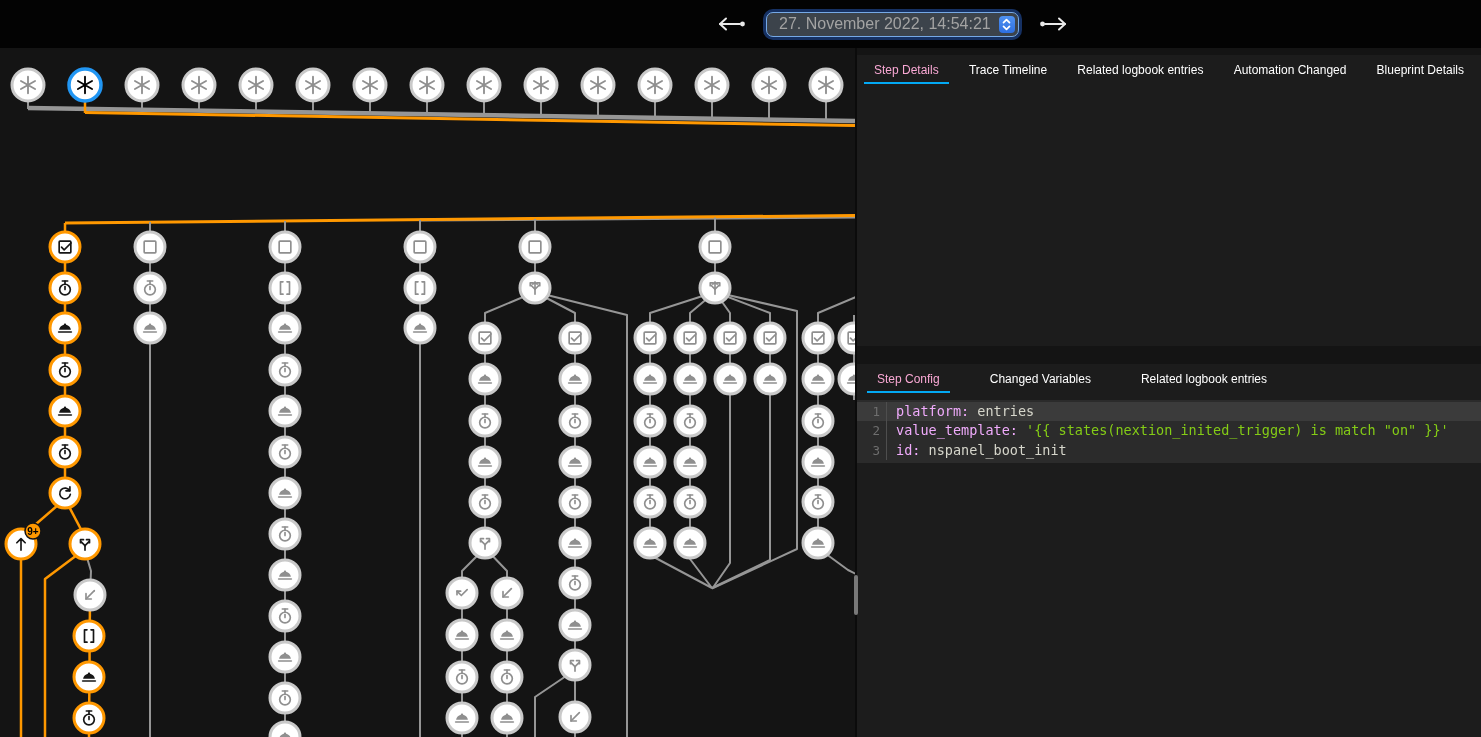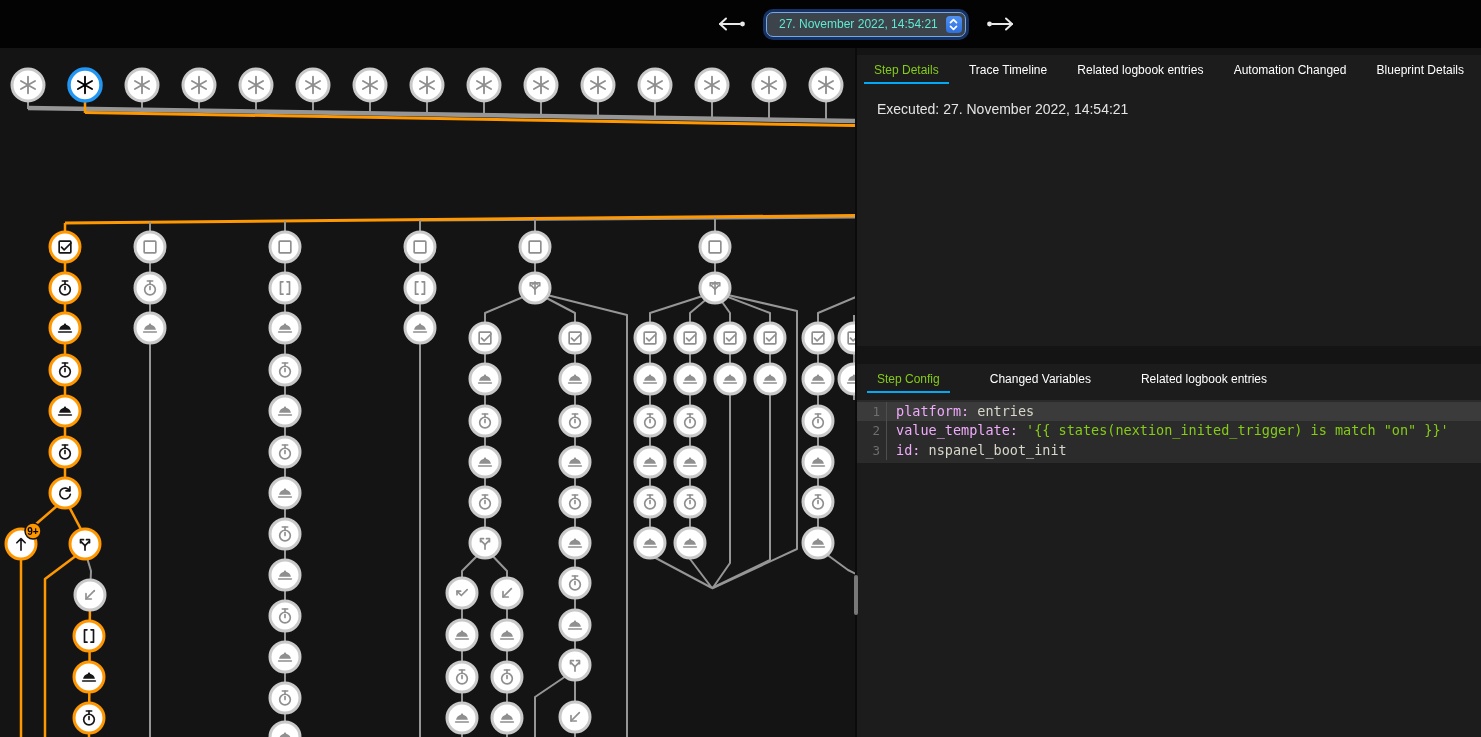--- a/index.html
+++ b/index.html
@@ -6,21 +6,21 @@
   body{font-family:"Liberation Sans","DejaVu Sans",sans-serif;-webkit-font-smoothing:antialiased;}
   #app{position:relative;width:1481px;height:737px;background:#141414;overflow:hidden;}
 
   
   .topbar{position:absolute;top:0;left:0;width:1481px;height:48px;background:#030303;}
   .topbar-controls{position:absolute;left:712px;top:0;height:48px;display:flex;align-items:center;gap:16px;}
   .nav-arrow{background:none;border:none;padding:4px;cursor:pointer;display:flex;align-items:center;}
   .run-select{display:flex;align-items:center;gap:8px;height:23px;padding:0 3px 0 12px;
     background:#3c434b;border:1.5px solid #76a9e6;border-radius:7px;
     box-shadow:0 0 0 3px rgba(52,120,246,.40);cursor:pointer;}
-  .run-select .sel-txt{color:#5eead4;font-size:12px;white-space:nowrap;}
+  .run-select .sel-txt{color:#a3a3a3;font-size:16px;white-space:nowrap;}
   .stepper{width:16px;height:17px;border-radius:4px;background:linear-gradient(#4f92f2,#2e6fe0);
     display:flex;align-items:center;justify-content:center;}
 
   
   #graph{position:absolute;left:0;top:48px;background:#141414;}
   #graph symbol path,#graph symbol rect,#graph symbol circle{stroke:currentColor;fill:none;stroke-width:2;stroke-linecap:round;stroke-linejoin:round;}
   #graph symbol .f{fill:currentColor;stroke:none;}
   .edge-g{stroke:#969696;fill:none;}
   .edge-o{stroke:#ff9800;fill:none;}
   .node{cursor:pointer;}
@@ -32,21 +32,21 @@
   .badge-t{fill:#000;font-size:10px;font-weight:bold;text-anchor:middle;font-family:"Liberation Sans",sans-serif;}
 
   
   .panel{position:absolute;left:855px;top:48px;width:626px;height:689px;background:#141414;border-left:2px solid #0b0b0b;box-sizing:border-box;}
   .card{background:#1c1c1c;}
   .card-top{margin-top:7px;height:291px;}
   .card-bottom{margin-top:18px;height:373px;}
   .tabbar{display:flex;justify-content:space-between;align-items:stretch;height:29px;padding:0 6px;}
   .tabbar-left{justify-content:flex-start;gap:28px;padding:0 9px;}
   .tab{position:relative;display:flex;align-items:center;padding:0 11px;font-size:12px;color:#ffffff;cursor:pointer;white-space:nowrap;}
-  .tab.on{color:#84cc16;}
+  .tab.on{color:#f9a8d4;}
   .tab.on::after{content:'';position:absolute;left:1px;right:1px;bottom:0;height:2.5px;background:#03a9f4;}
   .executed{padding:17px 20px;font-size:14px;color:#e4e4e4;}
 
   .code{margin-top:7px;background:#2b2b2b;padding:2px 0 3px;}
   .crow{display:flex;height:19.3px;line-height:19.3px;font-family:"DejaVu Sans Mono","Liberation Mono",monospace;font-size:13.5px;}
   .crow.hl{background:#3b3b3b;}
   .crow .ln{width:23px;flex:none;text-align:right;padding-right:6px;color:#6f6f6f;border-right:1px solid #4e4e4e;font-size:12.5px;}
   .crow .cc{padding-left:9px;white-space:pre;}
   .tk-k{color:#f0abfc;} .tk-s{color:#84cc16;} .tk-p{color:#d6d6cb;}
 
@@ -596,21 +596,20 @@
 
   <div class="panel">
     <div class="card card-top">
       <div class="tabbar">
           <div class="tab on">Step Details</div>
           <div class="tab">Trace Timeline</div>
           <div class="tab">Related logbook entries</div>
           <div class="tab">Automation Changed</div>
           <div class="tab">Blueprint Details</div>
         </div>
-      <div class="executed">Executed: 27. November 2022, 14:54:21</div>
     </div>
     <div class="card card-bottom">
       <div class="tabbar tabbar-left">
           <div class="tab on">Step Config</div>
           <div class="tab">Changed Variables</div>
           <div class="tab">Related logbook entries</div>
         </div>
       <div class="code">
           <div class="crow hl">
             <span class="ln">1</span>

